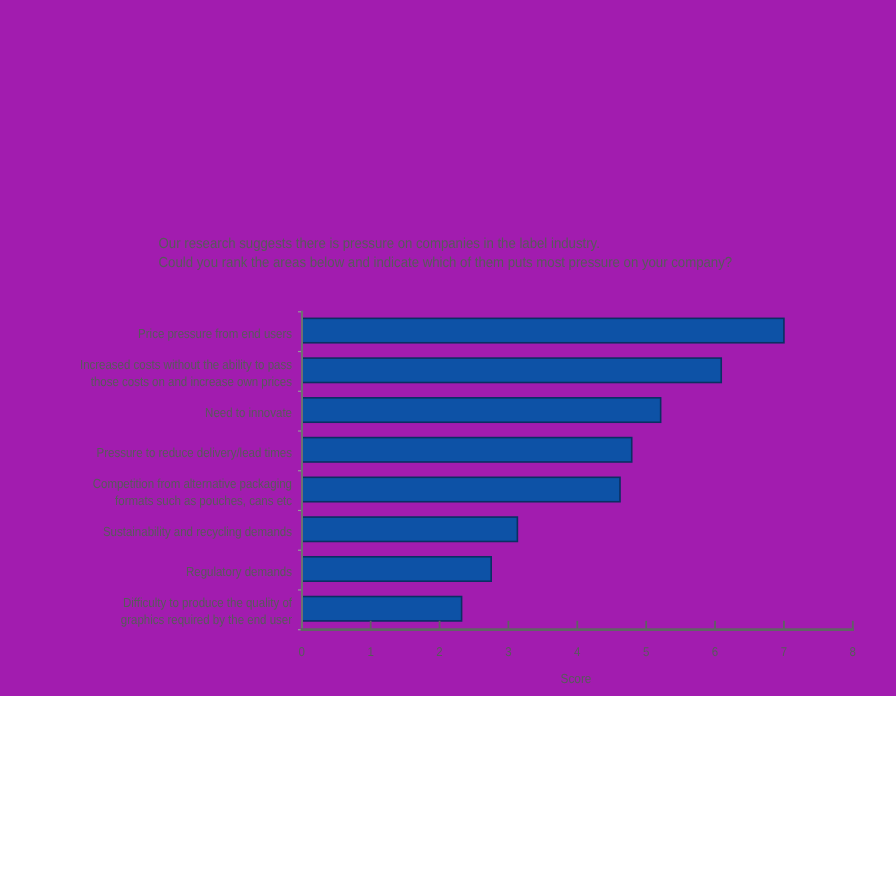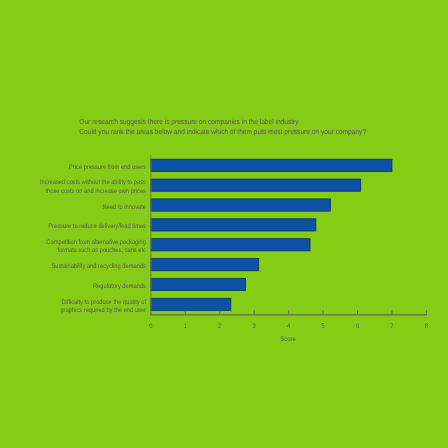--- a/index.html
+++ b/index.html
@@ -2,21 +2,21 @@
 <html><head>
 <meta charset="utf-8">
 <style>
   html,body{margin:0;padding:0;}
   body{
     width:448px;height:448px;background:#ffffff;overflow:hidden;
     font-family:"Liberation Sans",sans-serif;
     -webkit-font-smoothing:antialiased;
     text-rendering:geometricPrecision;
   }
-  #root{position:relative;width:448px;height:448px;background:#84cc16;}
+  #root{position:relative;width:448px;height:348px;background:#a21caf;}
   svg#chart{display:block;transform:translateZ(0);}
   text{font-family:"Liberation Sans",sans-serif;}
   .title-text{font-size:7.3px;}
   .cat-text{font-size:6.6px;}
   .xtick-text{font-size:6.4px;}
   .xaxis-text{font-size:6.6px;}
 </style>
 </head>
 <body>
 

